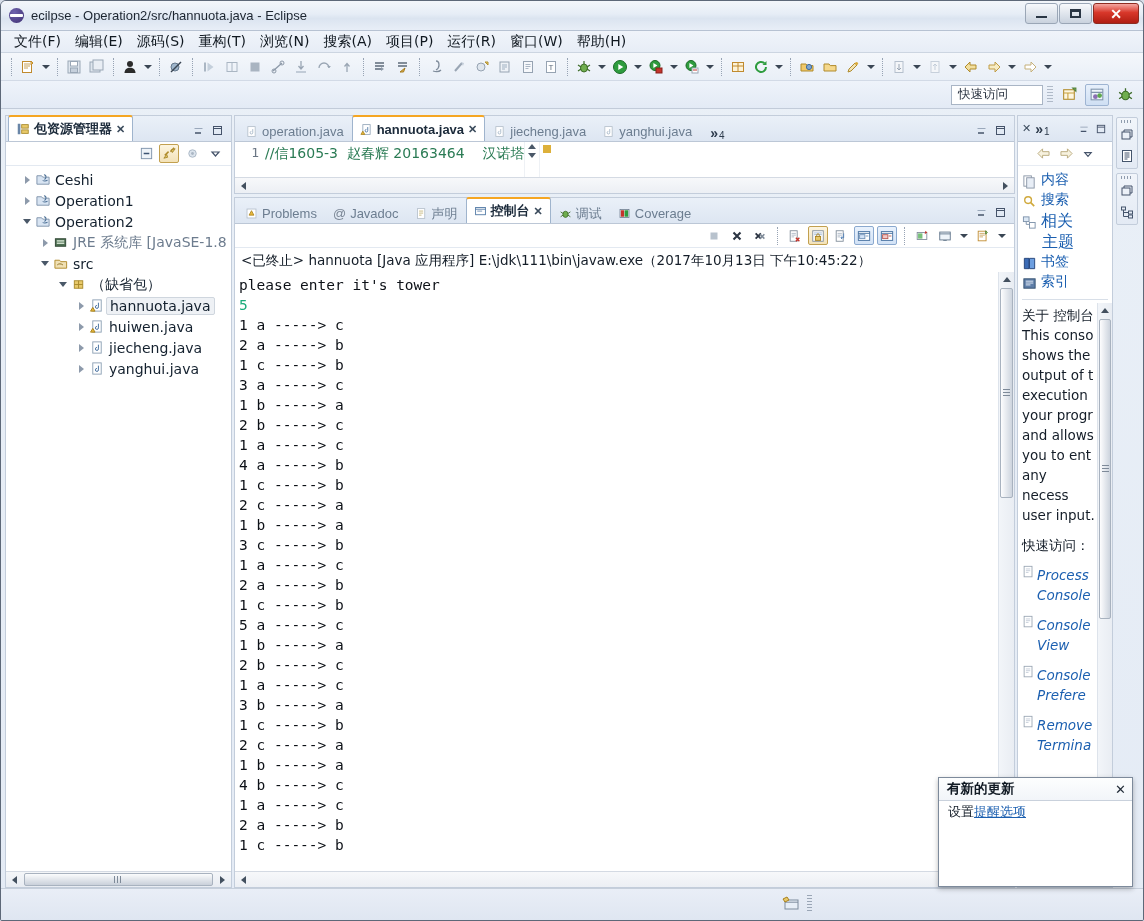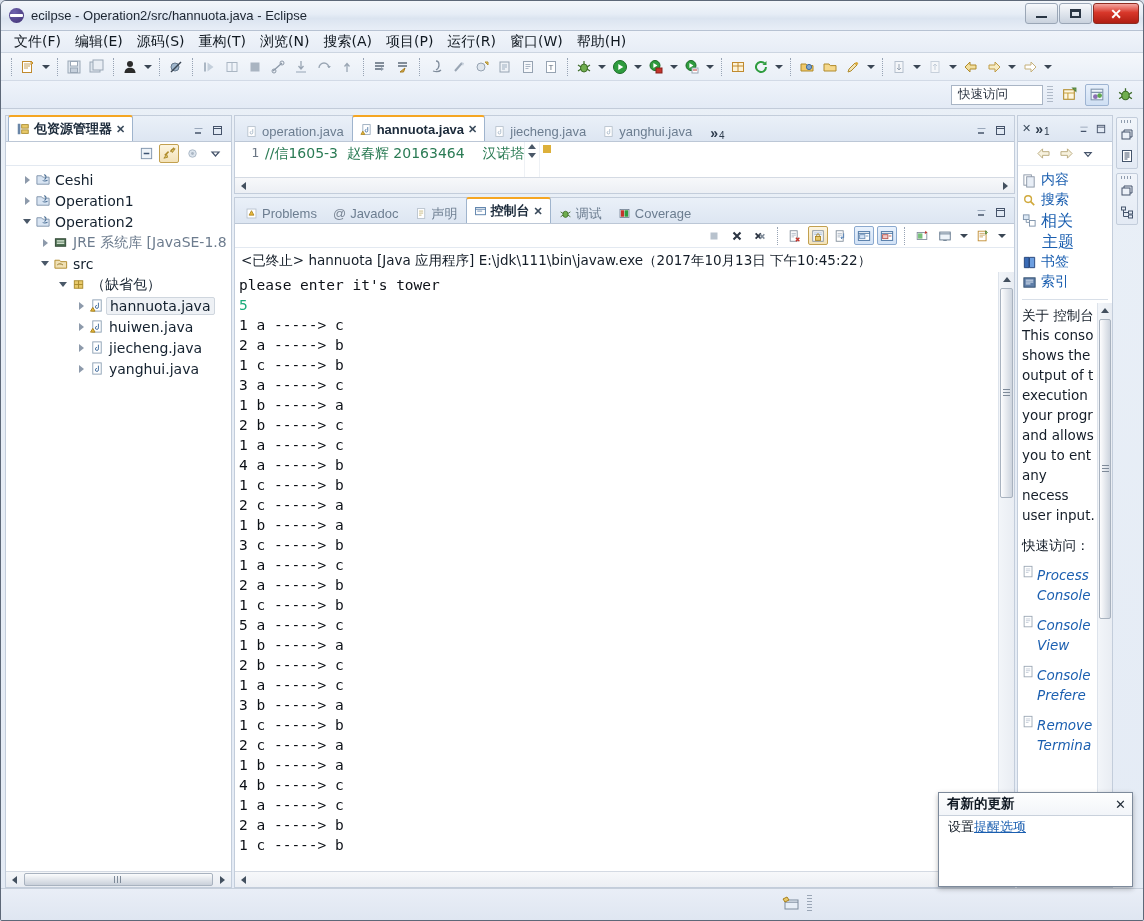--- a/index.html
+++ b/index.html
@@ -240,21 +240,21 @@
   
   #helpView { width:96px; flex:none; }
   .help-tabrow{
     height:26px;display:flex;align-items:center;gap:4px;padding-left:4px;
     background:linear-gradient(180deg,#eaf0f8,#dde6f2);border-bottom:1px solid #bcc7d6;
   }
   .help-nav{ height:24px;display:flex;align-items:center;justify-content:center;gap:8px;
              border-bottom:1px solid #e7ecf3; background:#fff;}
   .help-links{ padding:4px 0 4px 4px; background:#fff;}
   .hl {
-    display:flex; align-items:center; gap:4px; padding:1px 0;
+    display:flex; align-items:flex-end; gap:4px; padding:1px 0;
     font-size:14px; color:#1b5fb0;
     font-family:"DejaVu Sans","Liberation Sans",sans-serif;
   }
   .hl.big{ font-size:16px; line-height:19px; }
   .help-div{ height:1px; background:#d8dfe8; margin:3px 4px; }
   .help-about{
     flex:1; overflow:hidden; background:#fff; display:flex; min-height:0;
   }
   .help-about-txt{
     flex:1; padding:2px 0 0 4px; font-size:13.5px; line-height:20px; color:#141d28;
@@ -287,21 +287,21 @@
     border-top:1px solid #c6cfdb;
     display:flex; align-items:center; padding-left:8px;
   }
   .sb-icon{ position:absolute; left:778px; top:5px; width:24px;height:20px;
             display:flex;align-items:center;justify-content:center;}
   .sb-grip{ position:absolute; left:806px; top:6px; width:5px;height:18px;
     background:repeating-linear-gradient(180deg,#9aa6b6 0 1px,transparent 1px 3px);}
 
   
   .notif{
-    position:absolute; right:10px; bottom:33px; width:195px; height:95px;
+    position:absolute; right:10px; bottom:33px; width:195px; height:110px;
     background:#fff; border:1px solid #7d8a9b;
     box-shadow:0 2px 5px rgba(0,0,0,.28);
     display:flex; flex-direction:column;
     font-family:"DejaVu Sans","Liberation Sans",sans-serif;
   }
   .notif-head{
     height:23px; display:flex; align-items:center; justify-content:space-between;
     padding:0 6px 0 8px; border-bottom:1px solid #c9d1dc;
     background:linear-gradient(180deg,#fdfefe,#f2f5f9);
   }

